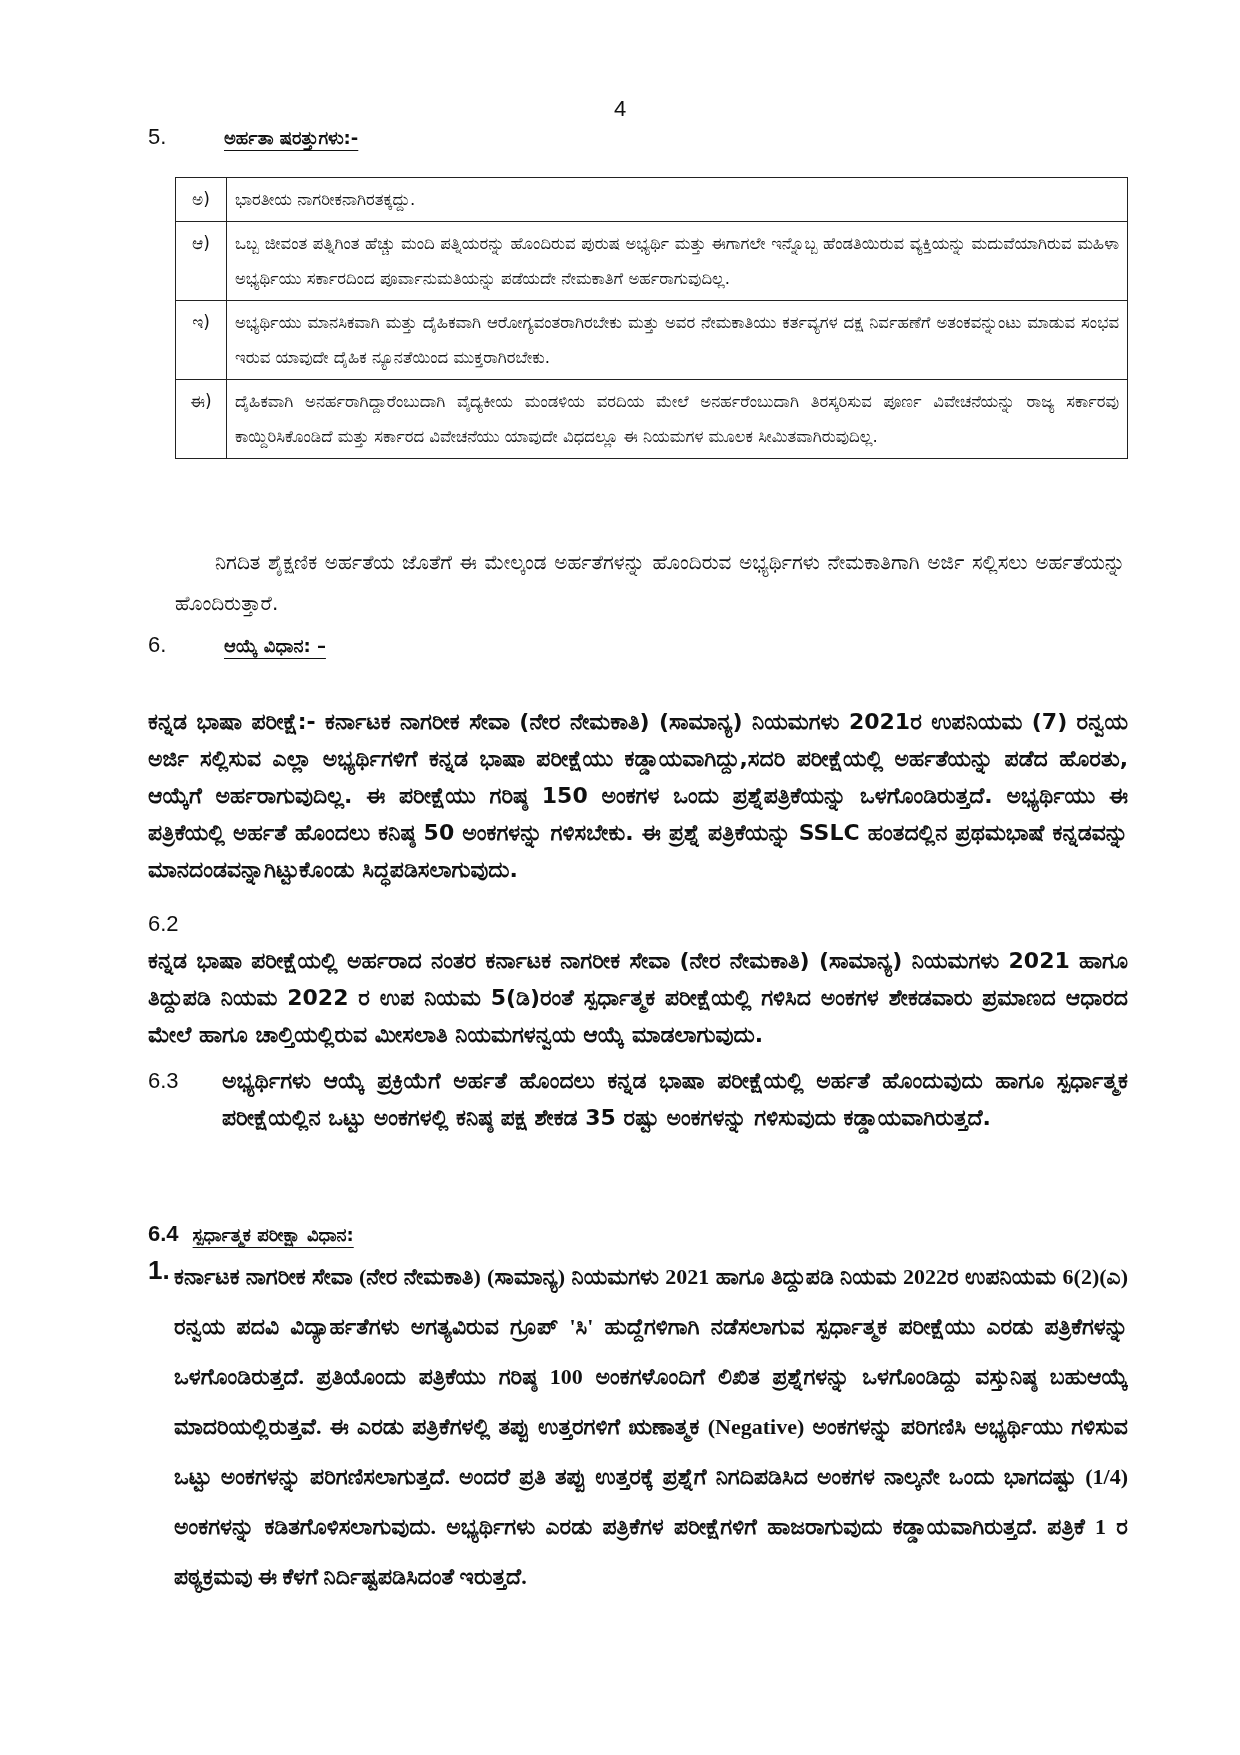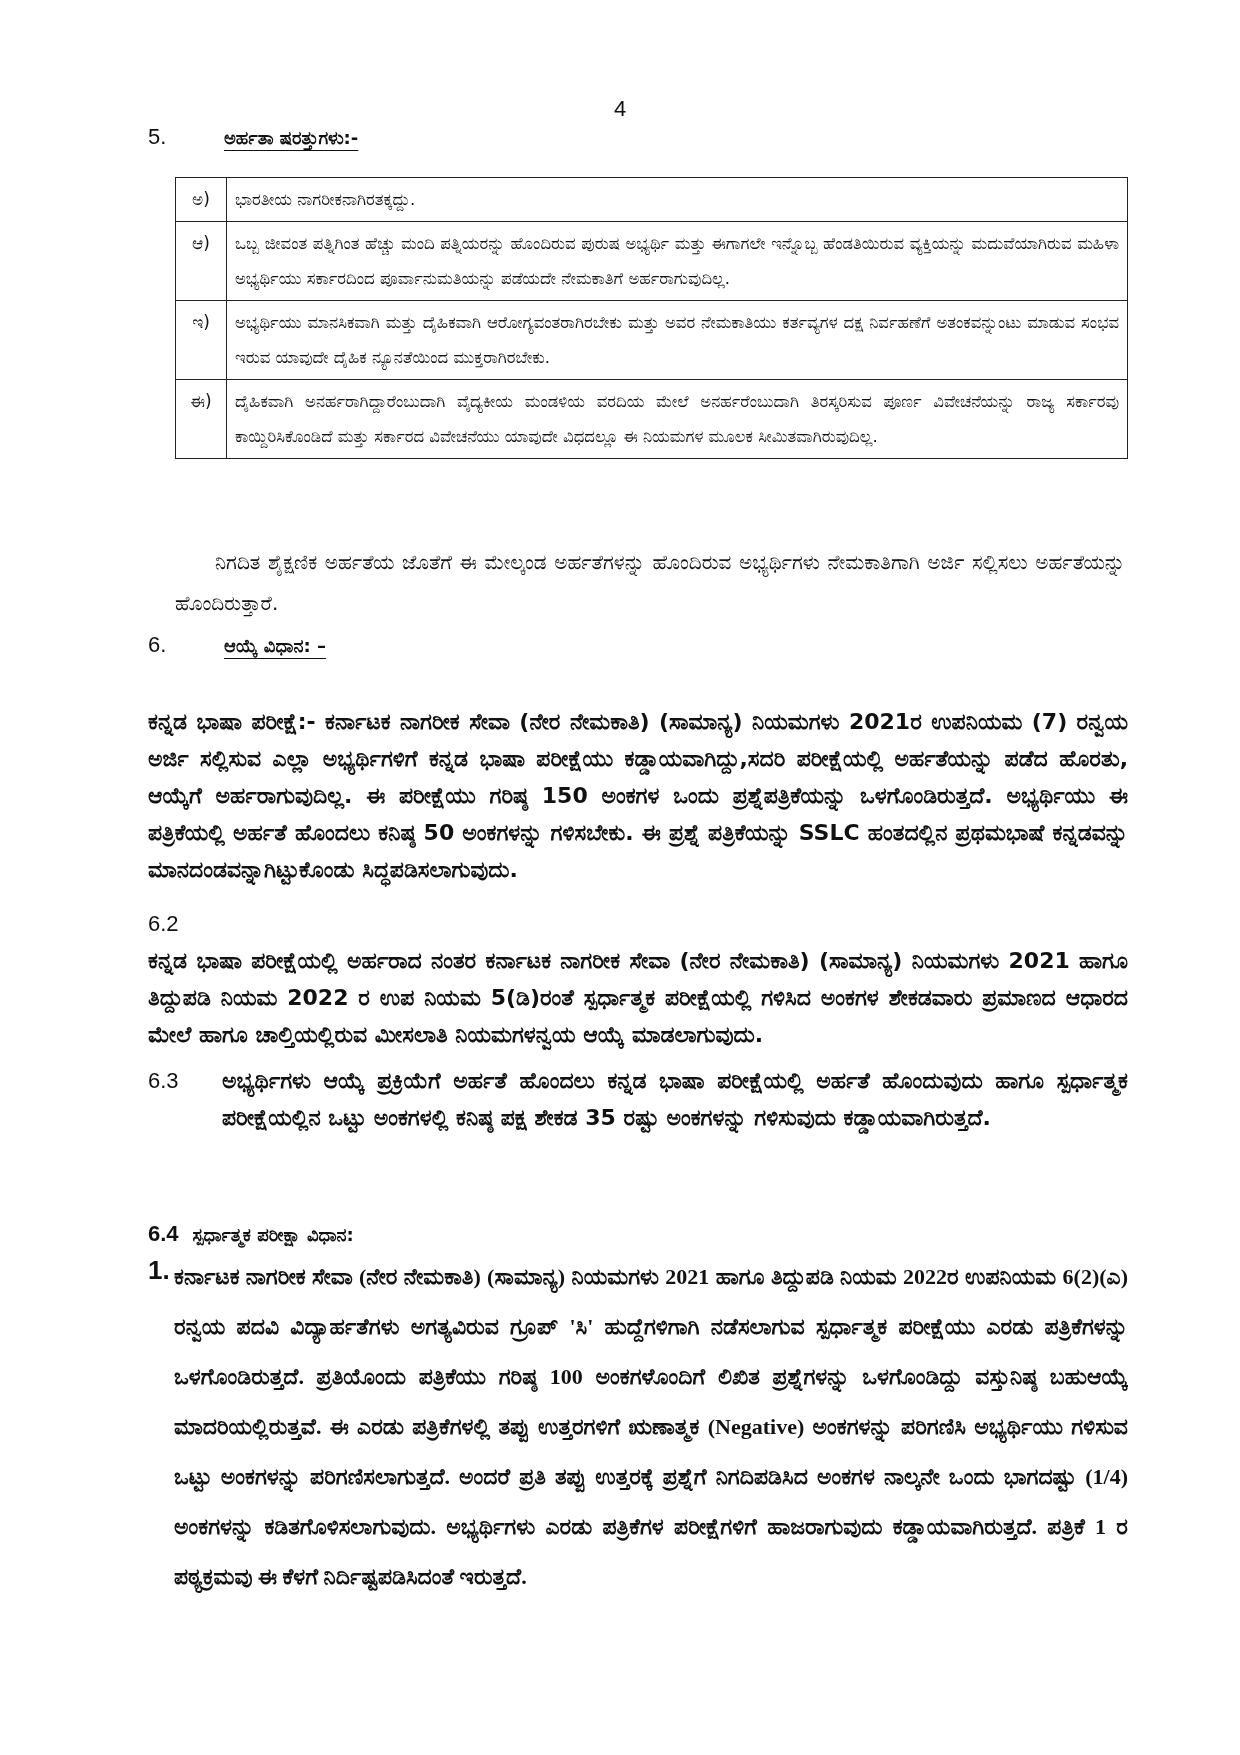--- a/index.html
+++ b/index.html
@@ -31,21 +31,21 @@
   .para .indent { display: inline-block; width: 40px; }
   .sub {
     position: absolute; left: 148px; width: 980px; display: flex; font-size: 16.5px;
   }
   .sub .num { width: 74px; font-family: "Liberation Sans", sans-serif; font-size: 22px; line-height: 37px; flex-shrink: 0; }
   .sub .body { flex: 1; line-height: 37px; text-align: justify; font-weight: bold; font-size: 22px; }
   .sub.point .num { width: 26px; font-weight: bold; font-size: 26px; }
   .sub.point .body { line-height: 50px; font-family: Liberation Serif, serif; }
   .h64 { position: absolute; top: 1183px; left: 148px; font-size: 18px; display: flex; align-items: baseline; }
   .h64 .n { font-family: "Liberation Sans", sans-serif; font-weight: bold; font-size: 22px; margin-right: 14px; margin-top: 38px; }
-  .h64 .t { text-underline-offset: 6px; font-weight: bold; }
+  .h64 .t { text-decoration: underline; text-underline-offset: 6px; font-weight: bold; }
 </style>
 </head>
 <body>
 
 <div class="page-number">4</div>
 
 <div class="sec-head" style="top:124px;">
   <span class="sec-num">5.</span>
   <span class="sec-title">ಅರ್ಹತಾ ಷರತ್ತುಗಳು:-</span>
 </div>

